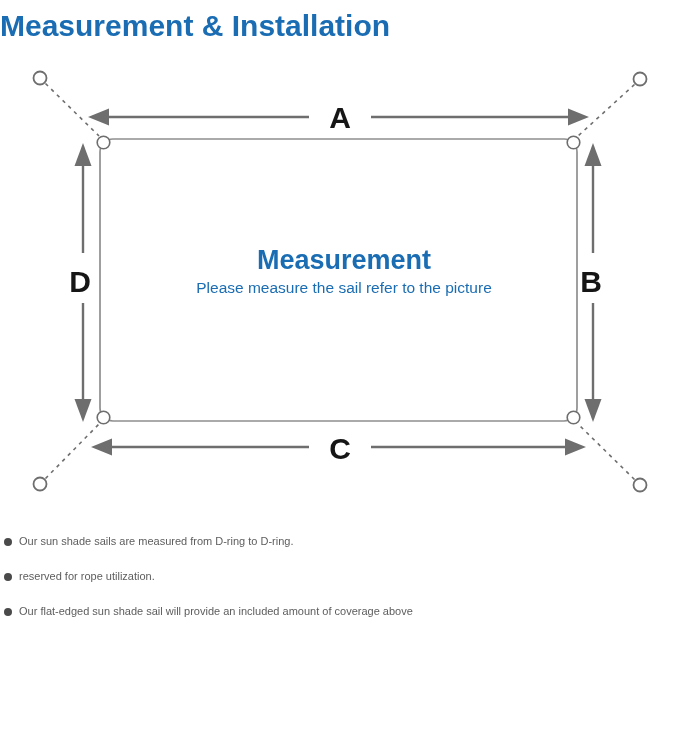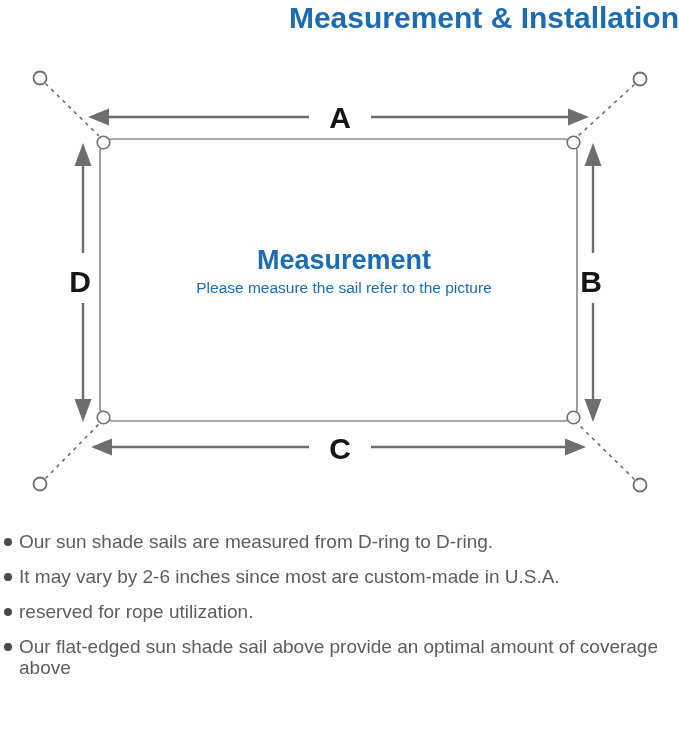--- a/index.html
+++ b/index.html
@@ -10,24 +10,24 @@
   }
   .page {
     position: relative;
     width: 679px;
     height: 739px;
     background: #ffffff;
     overflow: hidden;
   }
   .page-title {
     position: absolute;
-    top: 0;
+    top: 8px;
     left: 0;
     width: 679px;
-    text-align: right;
+    text-align: left;
     font-size: 30px;
     line-height: 36px;
     font-weight: bold;
     letter-spacing: 0px;
     color: var(--accent_blue, #1a6db3);
   }
   .diagram-svg {
     position: absolute;
     top: 0;
     left: 0;
@@ -89,21 +89,21 @@
     left: 4px;
     right: 6px;
     margin: 0;
     padding: 0;
     list-style: none;
   }
   .note-item {
     position: relative;
     padding-left: 15px;
     margin: 0 0 14px 0;
-    font-size: 19px;
+    font-size: 11px;
     line-height: 21px;
     color: var(--text_gray, #5d5d5d);
   }
   .note-dot {
     position: absolute;
     left: 0;
     top: 6.5px;
     width: 8px;
     height: 8px;
     border-radius: 50%;
@@ -176,30 +176,25 @@
     </g>
 
     <text class="center-title" x="344" y="269">Measurement</text>
     <text class="center-sub" x="344" y="293">Please measure the sail refer to the picture</text>
   </svg>
 
   <ul class="notes">
     <li class="note-item">
       <span class="note-dot"></span>
       <div class="note-line">Our sun shade sails are measured from D-ring to D-ring.</div>
-
-    </li>
-    <li class="note-item">
-      <span class="note-dot"></span>
-      <div class="note-line">It may vary by 2-6 inches since most are custom-made in U.S.A.</div>
 
     </li>
     <li class="note-item">
       <span class="note-dot"></span>
       <div class="note-line">reserved for rope utilization.</div>
     </li>
     <li class="note-item">
       <span class="note-dot"></span>
-      <div class="note-line">Our flat-edged sun shade sail above provide an optimal amount of coverage above</div>
+      <div class="note-line">Our flat-edged sun shade sail will provide an included amount of coverage above</div>
     </li>
   </ul>
 
 </div>
 
 </body></html>

